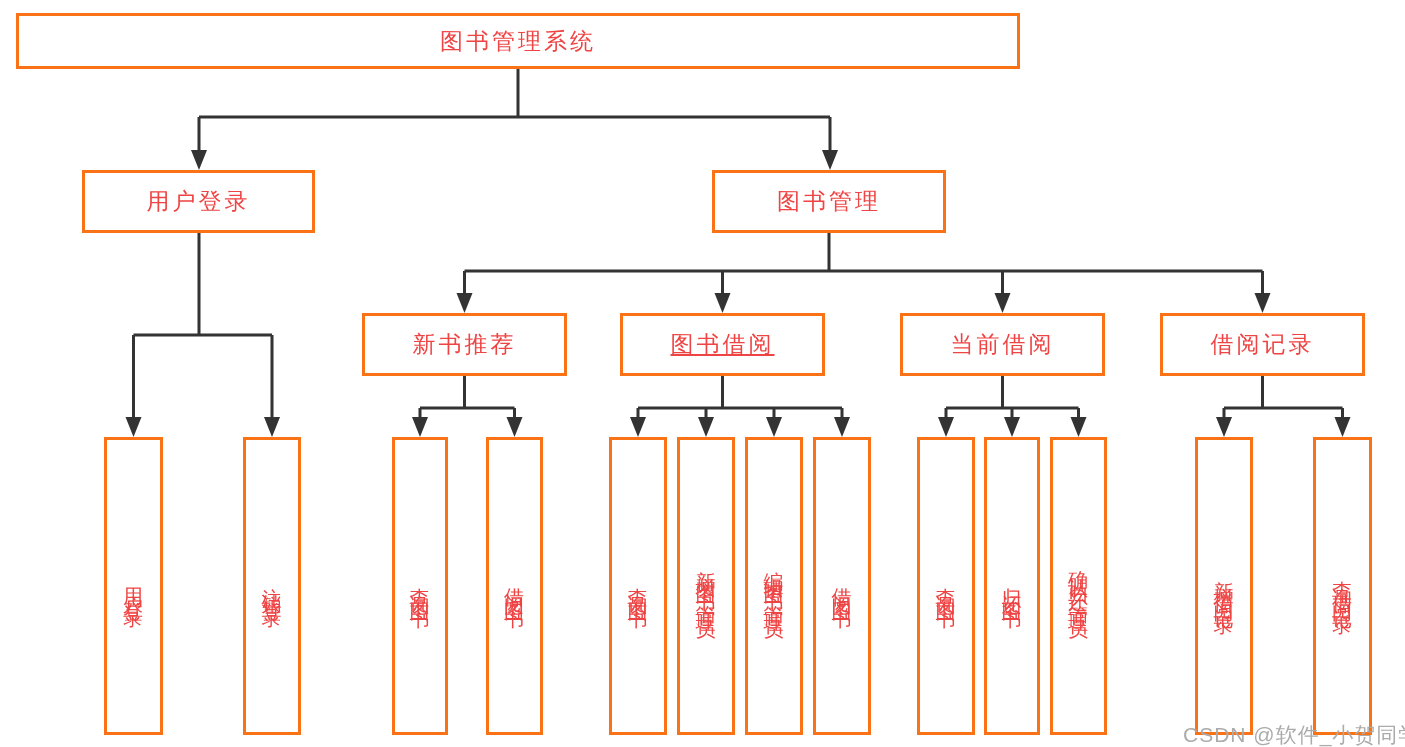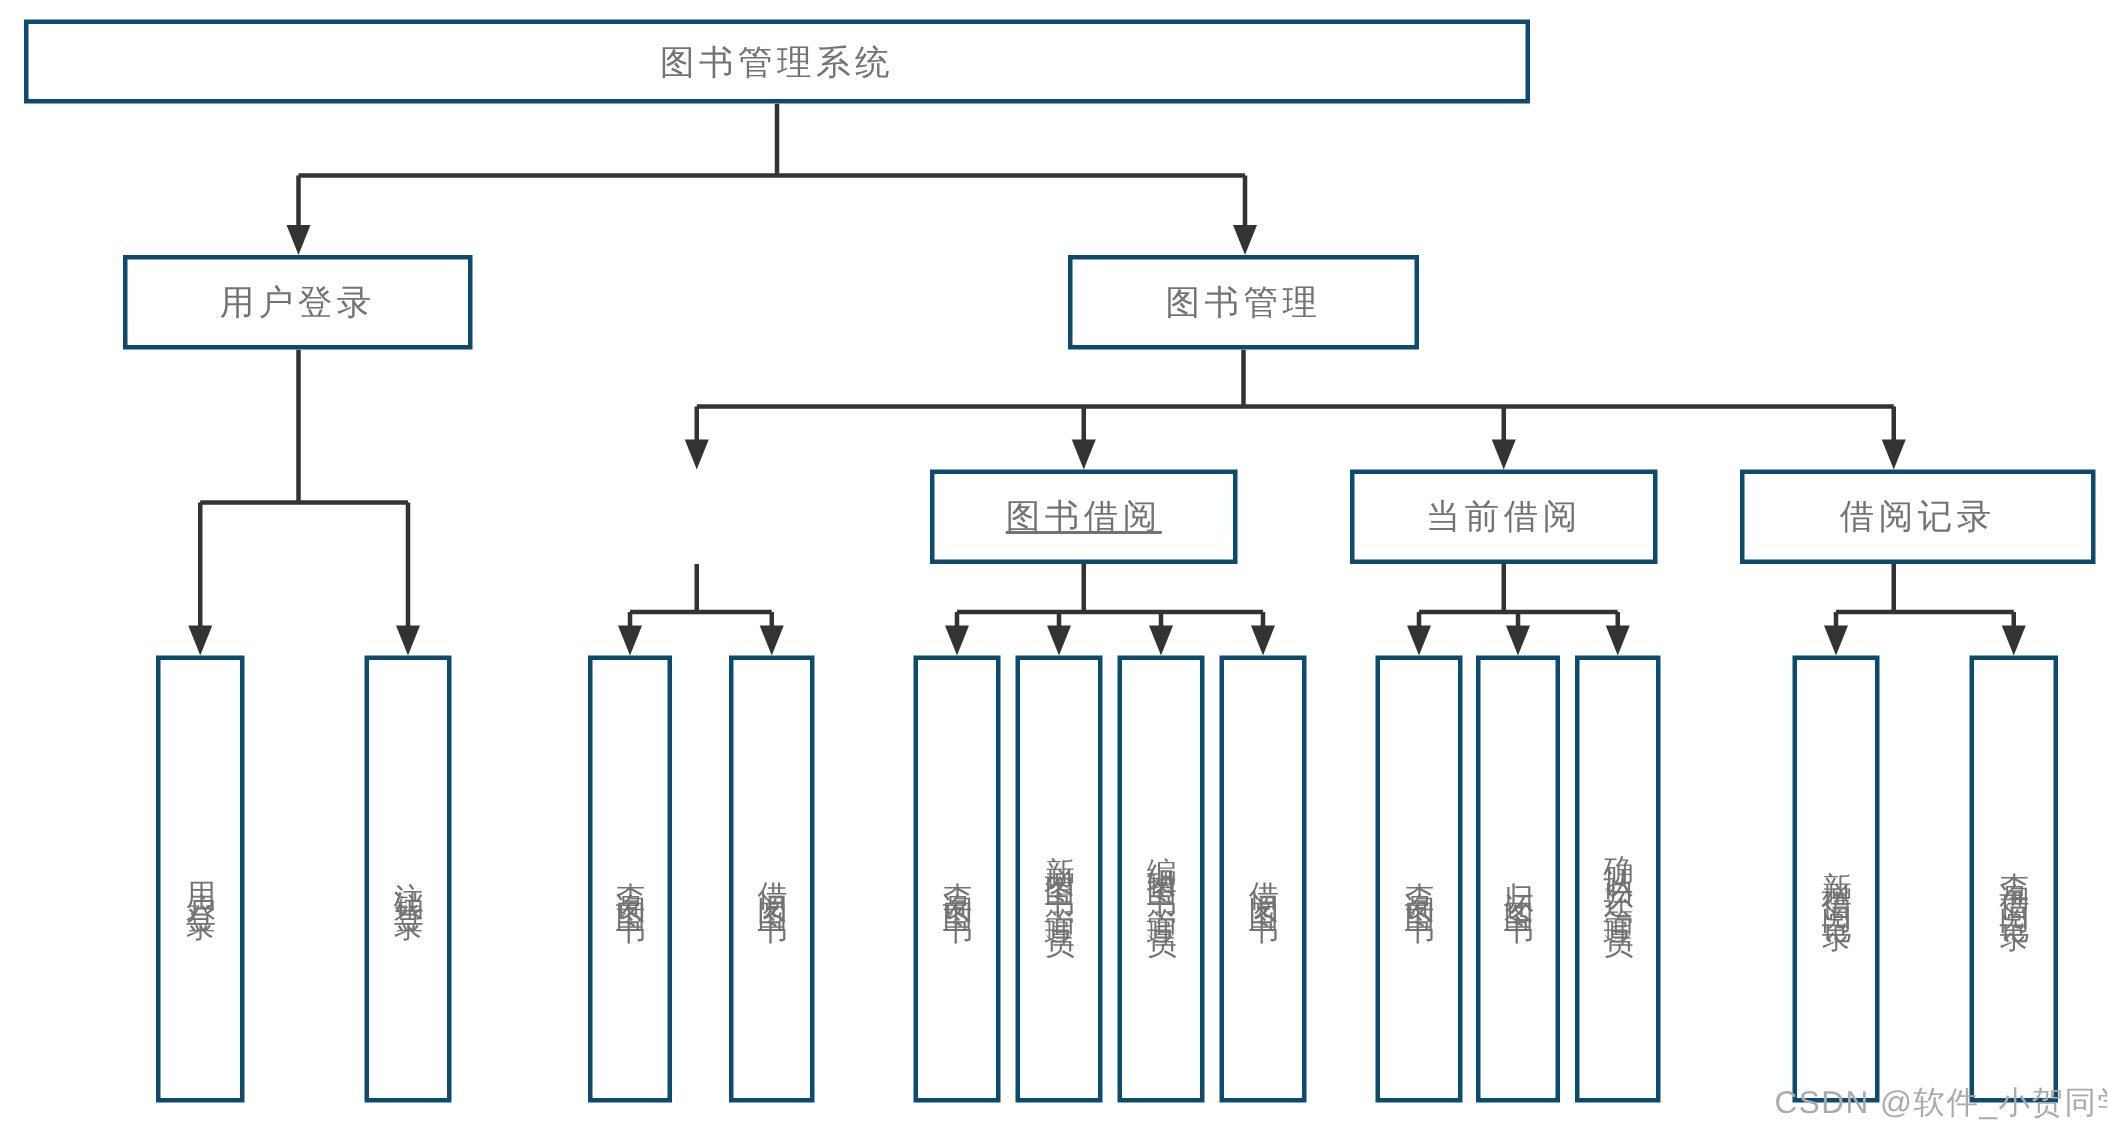--- a/index.html
+++ b/index.html
@@ -18,23 +18,23 @@
   .connector-layer {
     position: absolute;
     left: 0;
     top: 0;
     width: 1405px;
     height: 747px;
   }
   .box {
     position: absolute;
     box-sizing: border-box;
-    border: 3px solid #0c4a6e;
+    border: 3px solid #f97316;
     background: #ffffff;
-    color: #737373;
+    color: #ef4444;
     display: flex;
     align-items: center;
     justify-content: center;
     text-align: center;
   }
   .h-box {
     font-size: 23px;
     letter-spacing: 3px;
     white-space: nowrap;
   }
@@ -105,27 +105,30 @@
     <span>图书管理系统</span>
   </div>
 
   <div class="box h-box" style="left:82px; top:170px; width:233px; height:63px;">
     <span>用户登录</span>
   </div>
   <div class="box h-box" style="left:712px; top:170px; width:234px; height:63px;">
     <span>图书管理</span>
   </div>
 
+  <div class="box h-box" style="left:362px; top:313px; width:205px; height:63px;">
+    <span>新书推荐</span>
+  </div>
   <div class="box h-box" style="left:620px; top:313px; width:205px; height:63px;text-decoration:underline;">
     <span>图书借阅</span>
   </div>
   <div class="box h-box" style="left:900px; top:313px; width:205px; height:63px;text-align:center;">
     <span>当前借阅</span>
   </div>
-  <div class="box h-box" style="left:1160px; top:313px; width:237px; height:63px;align-items:center;">
+  <div class="box h-box" style="left:1160px; top:313px; width:205px; height:63px;align-items:center;">
     <span>借阅记录</span>
   </div>
 
   <div class="box v-box" style="left:104px; width:59px;">
     <span>用户登录</span>
   </div>
   <div class="box v-box" style="left:243px; width:58px;">
     <span>注销登录</span>
   </div>
 

